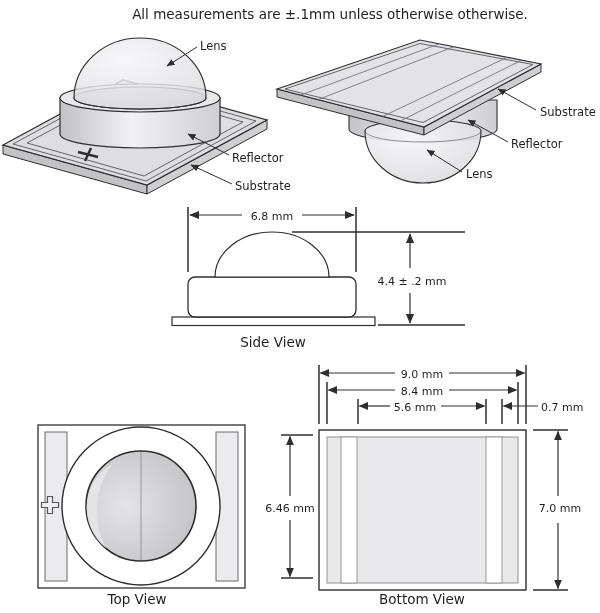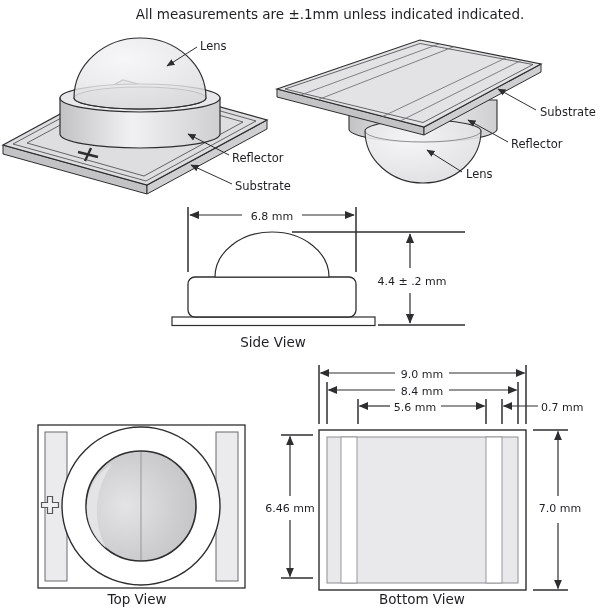--- a/index.html
+++ b/index.html
@@ -12,21 +12,21 @@
   .dim{font-size:11px;}
   .lbl{font-size:11.5px;}
   .cap{font-size:13.5px;}
   .ext{stroke:#2e2e30;stroke-width:1.5;}
   .dml{stroke:#2e2e30;stroke-width:1.2;}
   .ldr{stroke:#2e2e30;stroke-width:1;}
 </style>
 </head>
 <body>
 
-<div class="note">All measurements are ±.1mm unless indicated indicated.</div>
+<div class="note">All measurements are ±.1mm unless otherwise otherwise.</div>
 
 <svg width="600" height="613" viewBox="0 0 600 613">
   <defs>
     <marker id="arr" viewBox="0 0 10 10" refX="8.8" refY="5" markerWidth="8.5" markerHeight="8.5" orient="auto-start-reverse">
       <path d="M0,1 L9.6,5 L0,9 Z" fill="#2e2e30"></path>
     </marker>
     <linearGradient id="cylGrad" x1="0" y1="0" x2="1" y2="0">
       <stop offset="0" stop-color="#c2c2c4"></stop>
       <stop offset="0.45" stop-color="#f1f1f3"></stop>
       <stop offset="1" stop-color="#cfcfd1"></stop>

